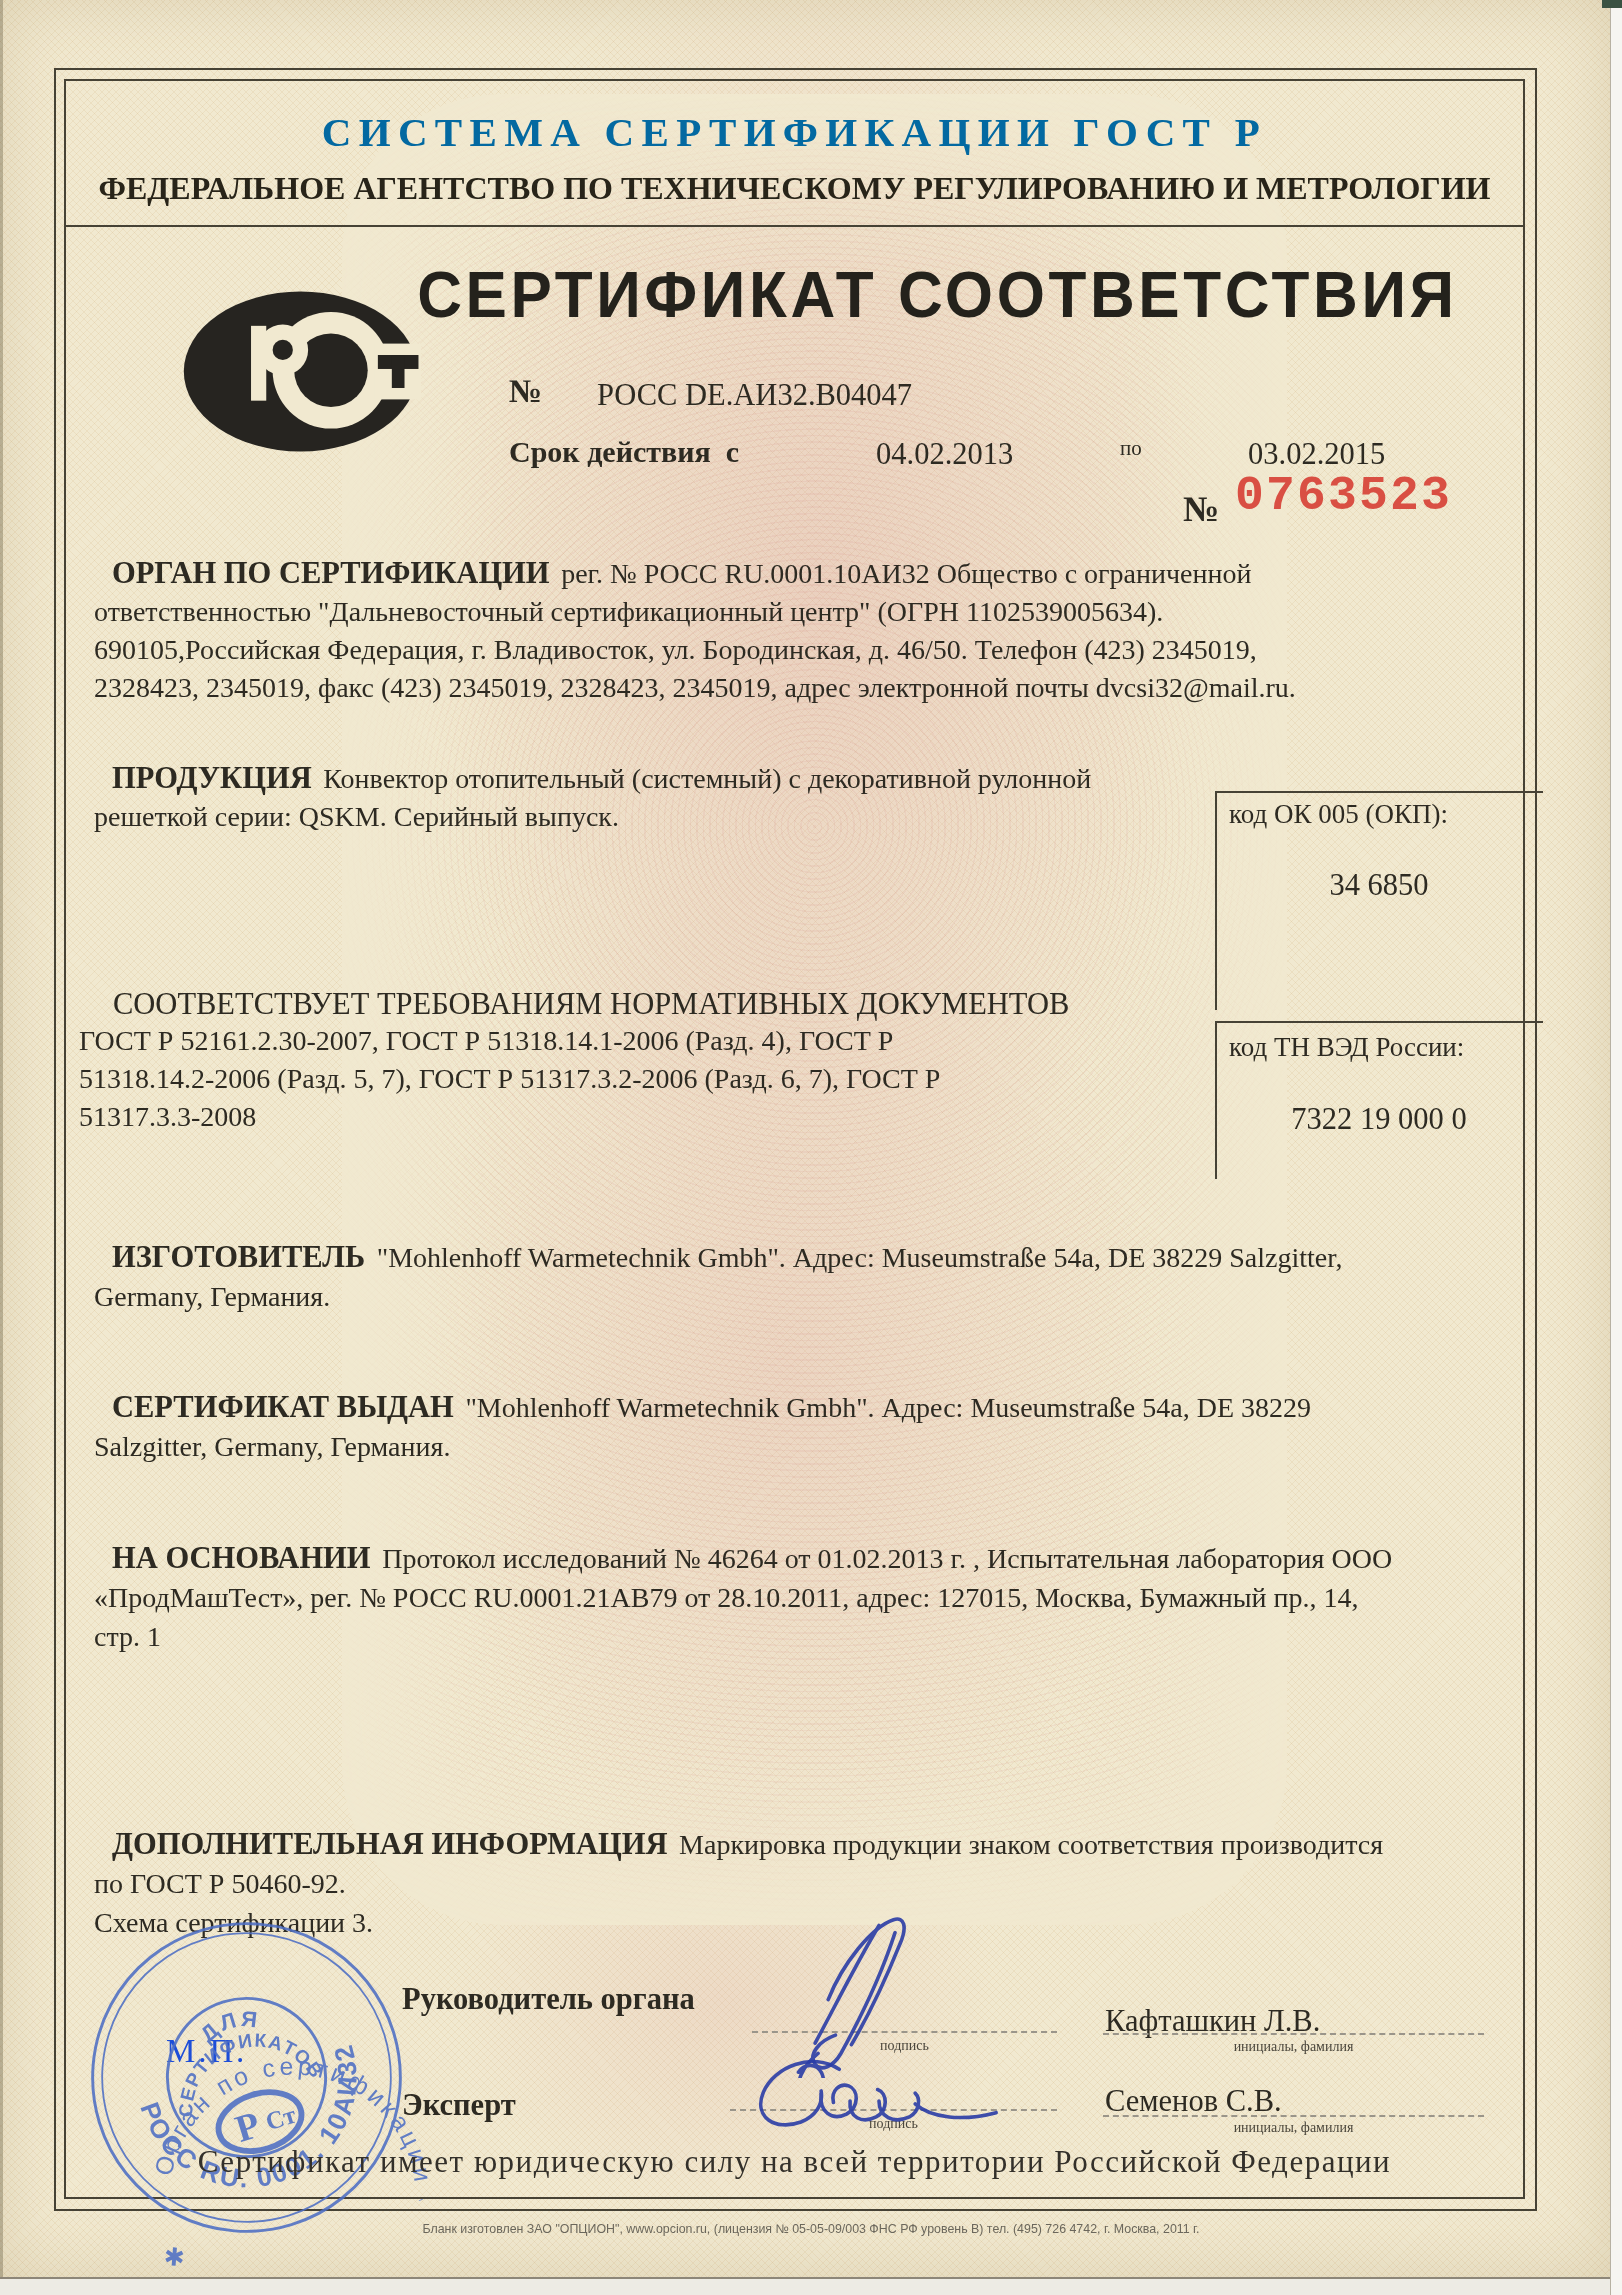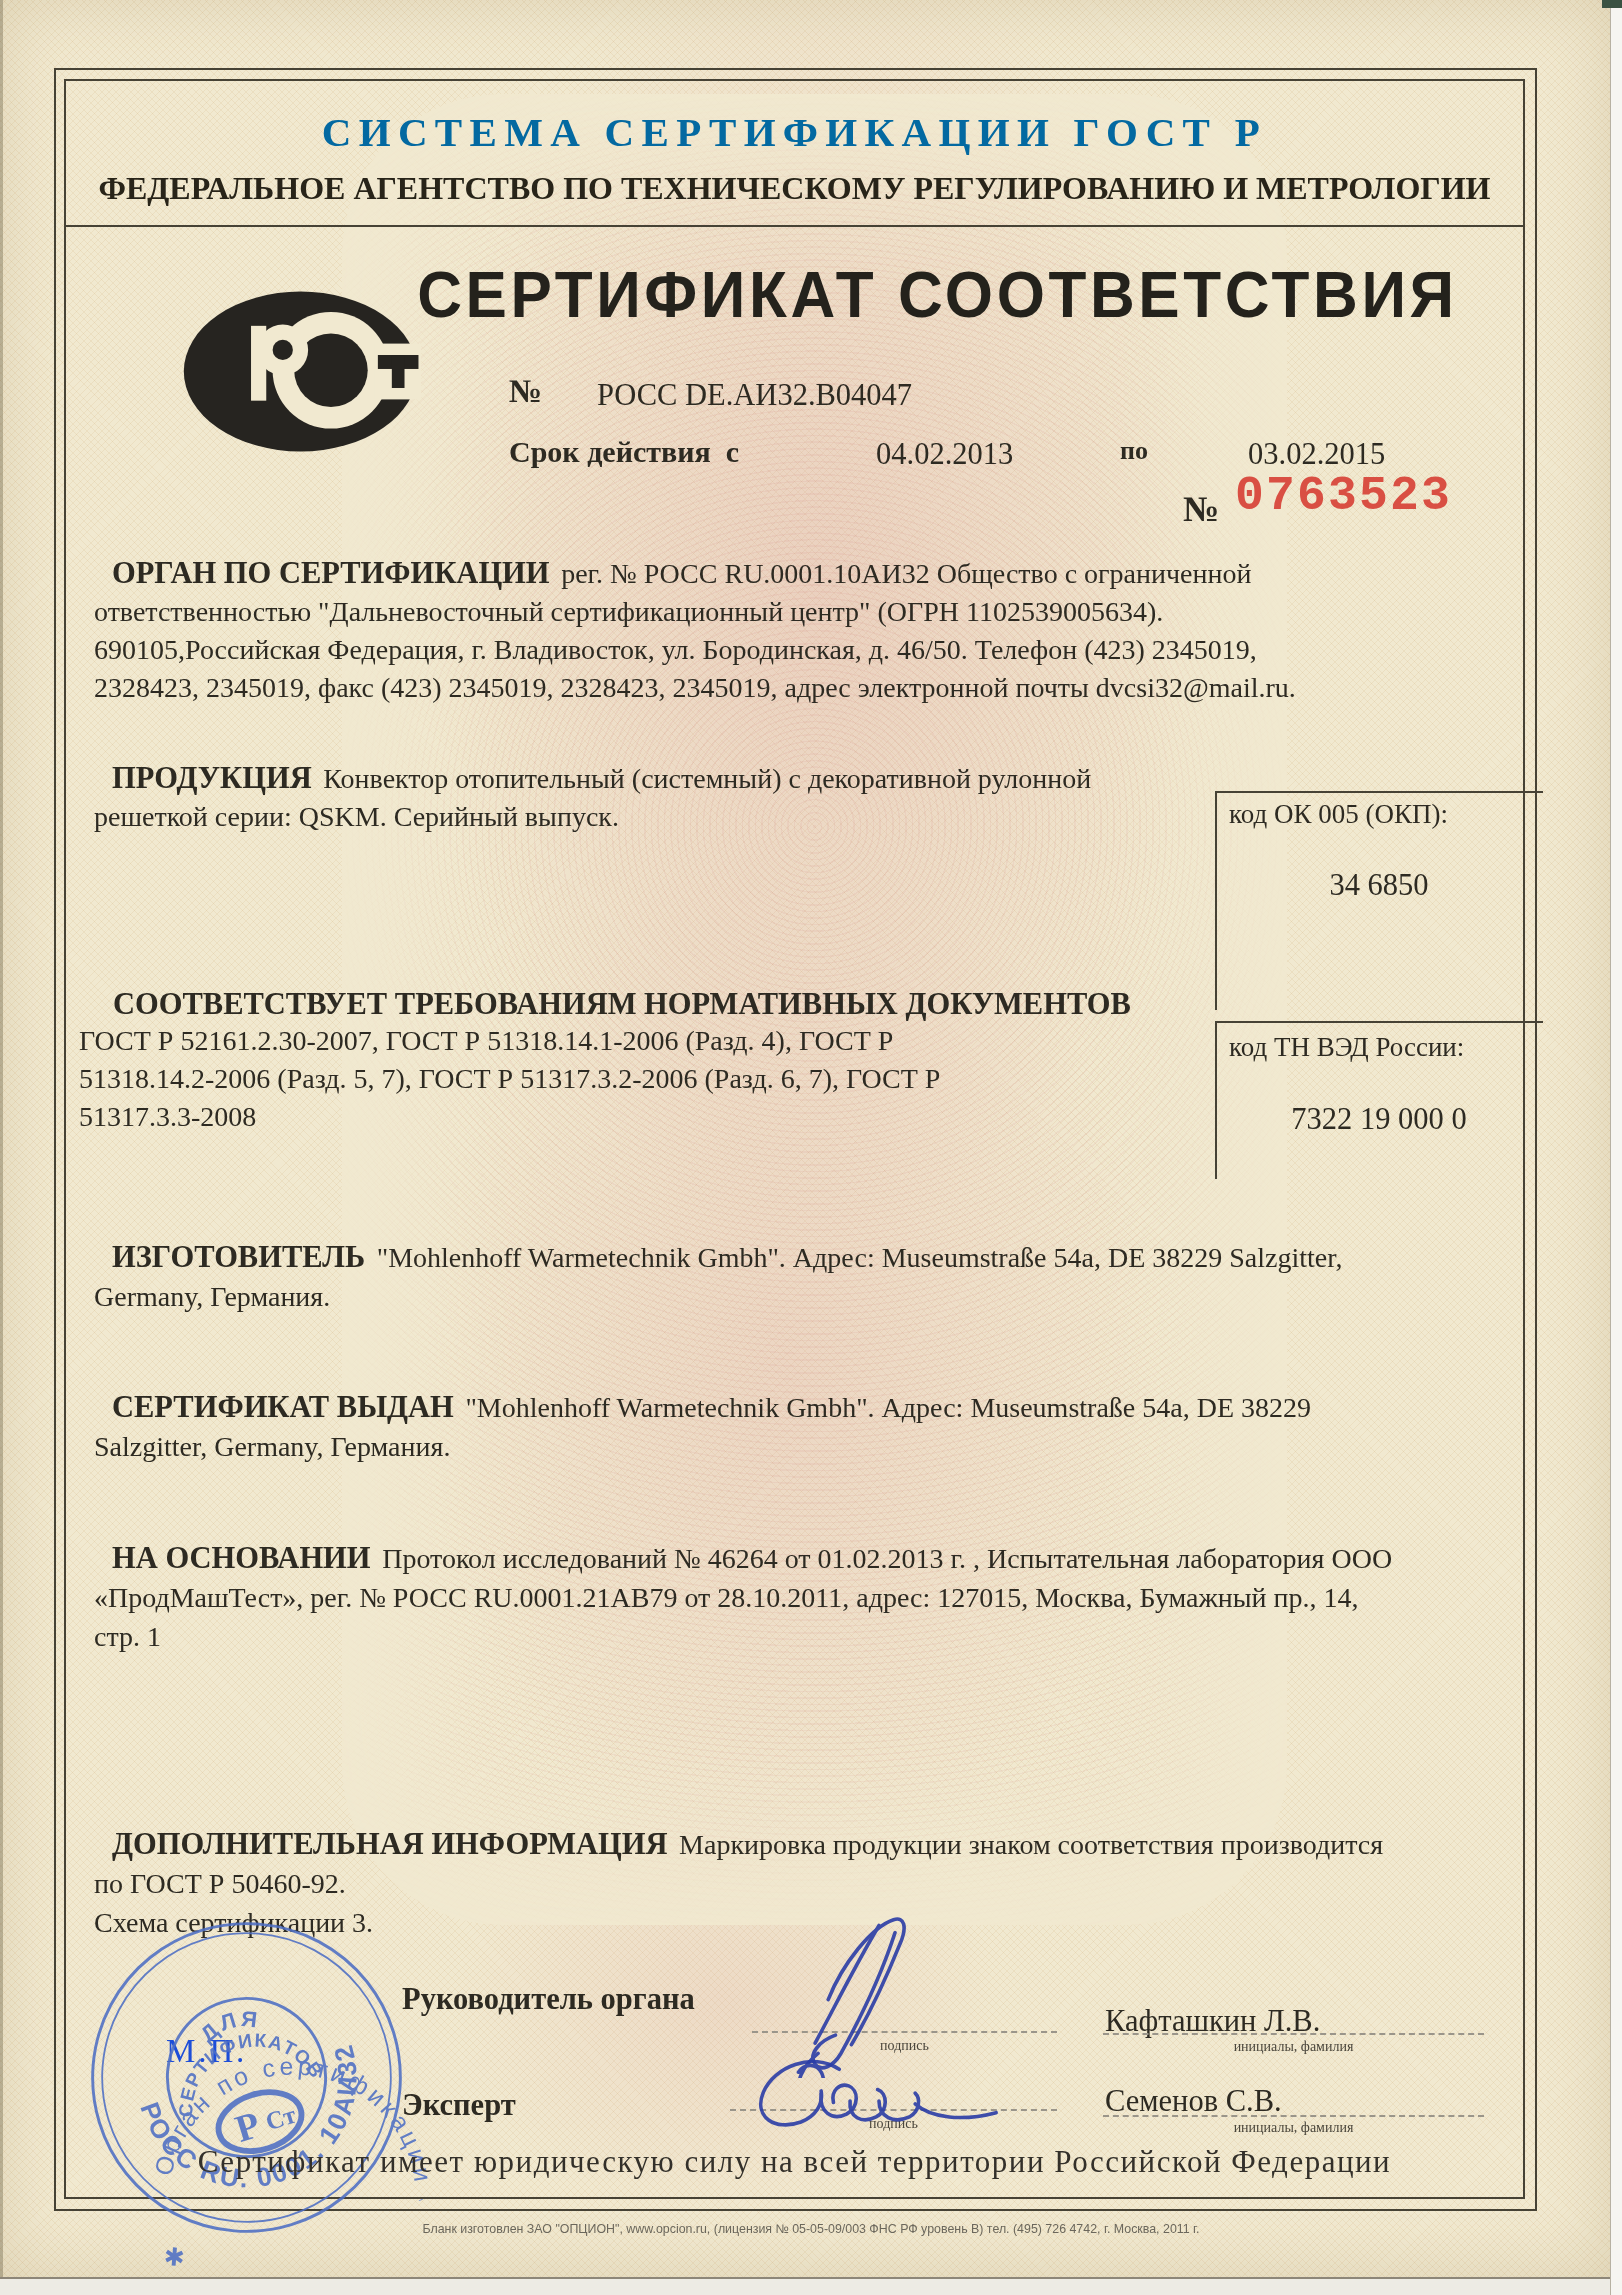--- a/index.html
+++ b/index.html
@@ -38,31 +38,31 @@
   .hdr-divider{left:66px;top:225px;width:1457px;height:2.2px;background:#464235;}
   
   .h1{left:66px;top:108px;width:1457px;text-align:center;font-weight:bold;font-size:41px;letter-spacing:7.3px;color:#0369a1;}
   .h2{left:66px;top:170px;width:1457px;text-align:center;font-weight:bold;font-size:32px;letter-spacing:0;color:#282419;}
   .title{left:407px;top:259px;width:1061px;text-align:center;font-family:"Liberation Sans",sans-serif;
          font-weight:bold;font-size:62px;letter-spacing:3.6px;color:#24221c;transform:scaleY(1.05);}
   .no-label{left:509px;top:373px;font-weight:bold;font-size:33px;}
   .no-value{left:597px;top:378px;font-size:30.5px;}
   .validity-label{left:509px;top:435px;font-weight:bold;font-size:30px;white-space:pre;}
   .valid-from{left:876px;top:437px;font-size:30.5px;}
-  .to-label{left:1120px;top:436px;font-weight:bold;font-size:26px;}
+  .to-label{left:1120px;top:436px;font-weight:normal;font-size:21px;}
   .valid-to{left:1240px;top:437px;font-size:30.5px;margin-left:8px;}
   .blank-no{left:1183px;top:488px;font-weight:bold;font-size:36px;}
   .blank-num{left:1235px;top:469px;font-family:"Liberation Mono",monospace;font-weight:bold;
              font-size:48px;letter-spacing:2.2px;color:#d94f43;}
   
   .para{position:absolute;font-size:28px;line-height:38px;color:#2d2a22;}
   .plabel{font-weight:bold;font-size:30.5px;margin-left:18px;padding-right:11.6px;}
   #organ{left:94px;top:554px;width:1430px;}
   #product{left:94px;top:759px;width:1094px;}
-  #conform-label{left:113px;top:987px;font-weight:bold;font-size:30.5px;}
+  #conform-label{left:113px;top:987px;font-weight:normal;font-size:30.5px;}
   #conform-body{left:79px;top:1022px;width:1079px;font-size:28px;line-height:38px;}
   #maker{left:94px;top:1238px;width:1424px;line-height:39px;}
   #issued{left:94px;top:1388px;width:1384px;line-height:39px;}
   #basis{left:94px;top:1539px;width:1430px;line-height:39px;}
   #addinfo{left:94px;top:1825px;width:1402px;line-height:39px;}
   
   .hline{background:#464235;height:2.2px;}
   .vline{background:#464235;width:2.2px;}
   .b1-top{left:1215px;top:791px;width:328px;}
   .b1-left{left:1215px;top:791px;height:219px;}

